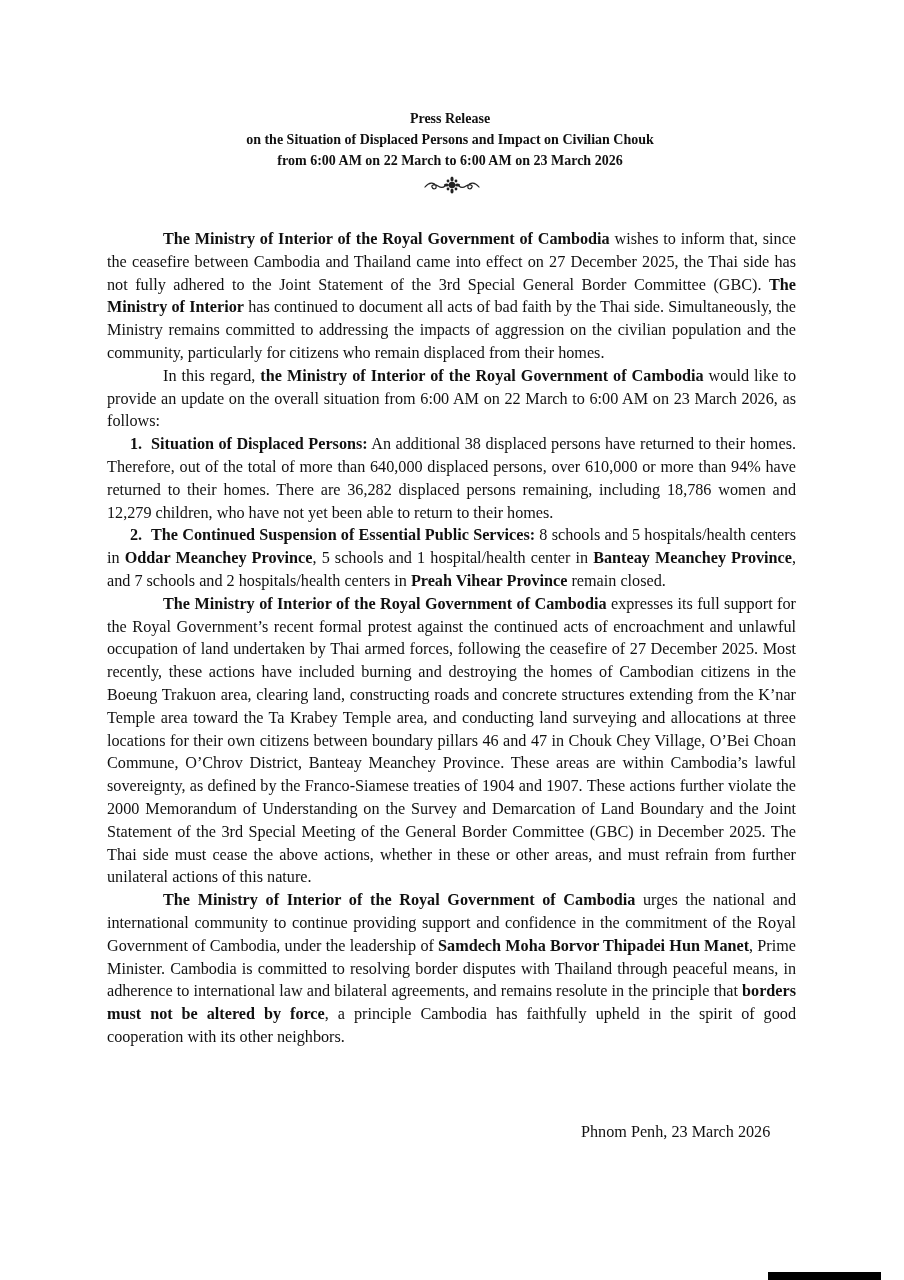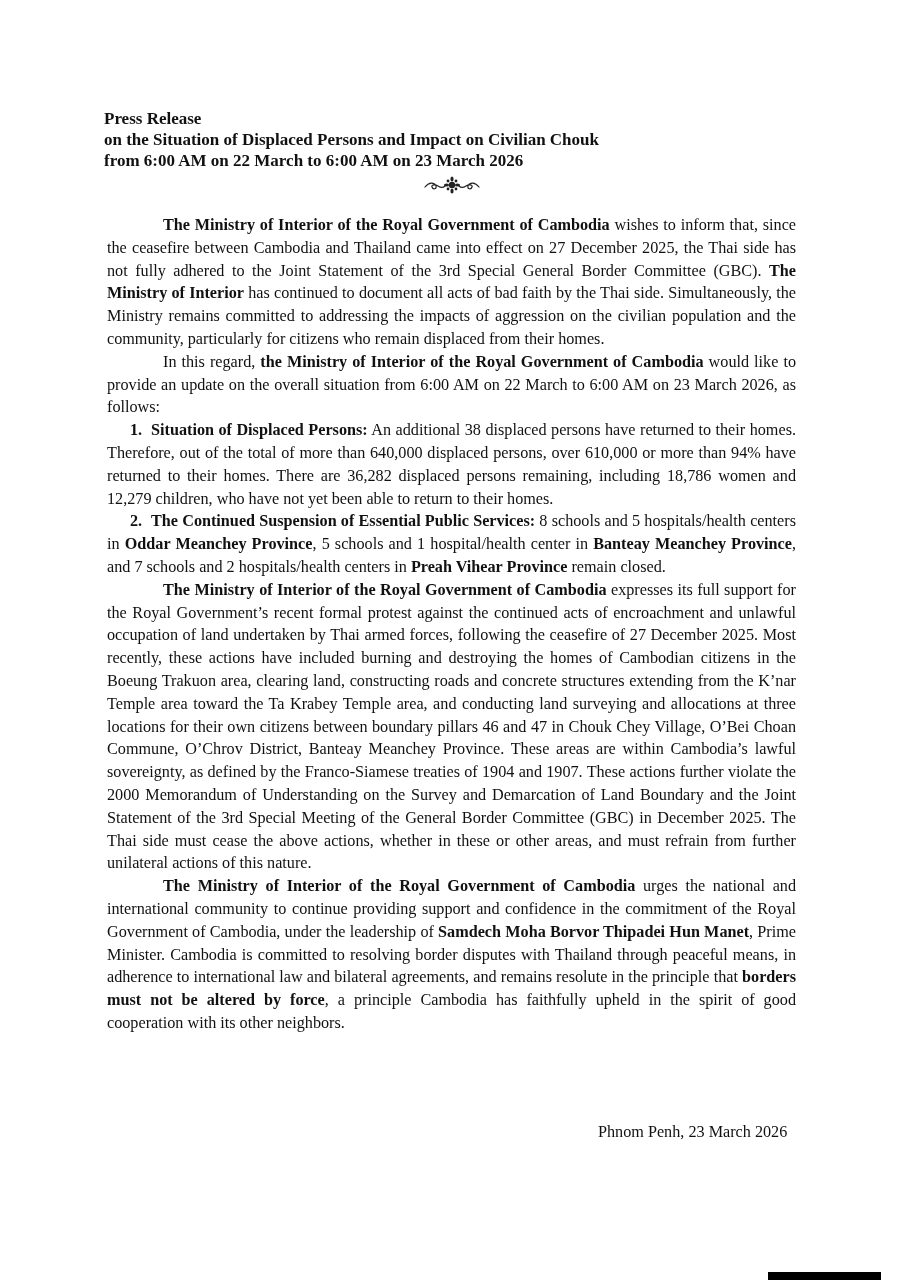--- a/index.html
+++ b/index.html
@@ -15,39 +15,39 @@
       font-family: "Liberation Serif", "DejaVu Serif", serif;
       color: #111111;
     }
     .page {
       position: absolute;
       left: 107px;
       top: 108px;
       width: 689px;
     }
     .title-block {
-      text-align: left;
+      text-align: center;
       font-weight: bold;
-      font-size: 17px;
+      font-size: 14px;
       line-height: 21px;
       margin-left: -3px;
     }
     .title-line {
       display: block;
       white-space: nowrap;
     }
     .ornament {
       display: flex;
       justify-content: center;
       align-items: center;
       margin-top: 3px;
       height: 22px;
     }
     .body-text {
-      margin-top: 18px;
+      margin-top: 32px;
       font-size: 16.2px;
       line-height: 22.8px;
       text-align: justify;
       text-justify: inter-word;
     }
     .para {
       margin: 0;
       text-indent: 56px;
     }
     .list-item {
@@ -60,21 +60,20 @@
       text-indent: 0;
       width: 21px;
     }
     b { font-weight: bold; }
     .signoff {
       position: absolute;
       left: 581px;
       top: 1123px;
       font-size: 16.2px;
       white-space: nowrap;
-      margin-left: 17px;
     }
     .footer-bar {
       position: absolute;
       left: 768px;
       top: 1272px;
       width: 113px;
       height: 8px;
       background: #000000;
     }
   </style>

